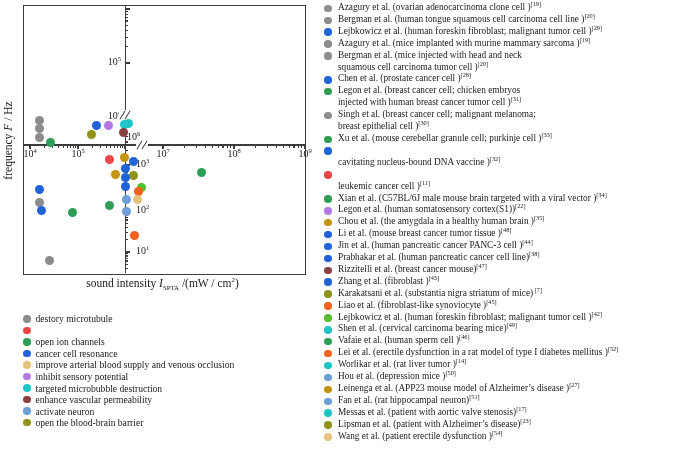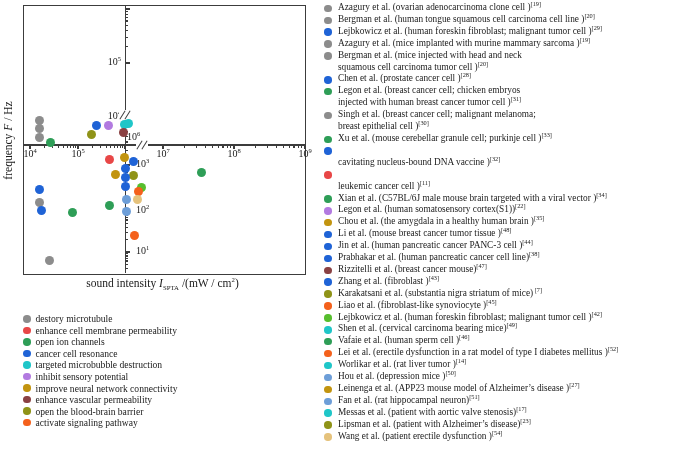--- a/index.html
+++ b/index.html
@@ -169,53 +169,52 @@
       <div class="dot" style="left: 129.5px; top: 230.5px; width: 9px; height: 9px; background: rgb(244, 97, 28);"></div>
       <div class="dot" style="left: 44.5px; top: 255.5px; width: 9px; height: 9px; background: rgb(140, 140, 140);"></div>
     </div>
   <div class="mech">
       <div class="mech-item">
         <div class="dot" style="background: rgb(140, 140, 140);"></div>
         <span>destory microtubule</span>
       </div>
       <div class="mech-item">
         <div class="dot" style="background: rgb(232, 71, 71);"></div>
-        <span>enhance cell membrane permeability</span>
       </div>
       <div class="mech-item">
         <div class="dot" style="background: rgb(46, 158, 87);"></div>
         <span>open ion channels</span>
       </div>
       <div class="mech-item">
         <div class="dot" style="background: rgb(31, 99, 214);"></div>
         <span>cancer cell resonance</span>
       </div>
       <div class="mech-item">
+        <div class="dot" style="background: rgb(229, 194, 124);"></div>
+        <span>improve arterial blood supply and venous occlusion</span>
+      </div>
+      <div class="mech-item">
+        <div class="dot" style="background: rgb(178, 122, 224);"></div>
+        <span>inhibit sensory potential</span>
+      </div>
+      <div class="mech-item">
         <div class="dot" style="background: rgb(31, 198, 200);"></div>
         <span>targeted microbubble destruction</span>
       </div>
       <div class="mech-item">
-        <div class="dot" style="background: rgb(178, 122, 224);"></div>
-        <span>inhibit sensory potential</span>
-      </div>
-      <div class="mech-item">
-        <div class="dot" style="background: rgb(194, 148, 15);"></div>
-        <span>improve neural network connectivity</span>
-      </div>
-      <div class="mech-item">
         <div class="dot" style="background: rgb(138, 65, 67);"></div>
         <span>enhance vascular permeability</span>
       </div>
       <div class="mech-item">
+        <div class="dot" style="background: rgb(109, 158, 216);"></div>
+        <span>activate neuron</span>
+      </div>
+      <div class="mech-item">
         <div class="dot" style="background: rgb(143, 147, 24);"></div>
         <span>open the blood-brain barrier</span>
-      </div>
-      <div class="mech-item">
-        <div class="dot" style="background: rgb(244, 97, 28);"></div>
-        <span>activate signaling pathway</span>
       </div>
     </div>
   <div class="refs">
       <div class="ref-item"><div class="dot" style="position: absolute; background: rgb(140, 140, 140);"></div><span>Azagury et al. (ovarian adenocarcinoma clone cell )</span><sup>[19]</sup></div>
       <div class="ref-item"><div class="dot" style="position: absolute; background: rgb(140, 140, 140);"></div><span>Bergman et al. (human tongue squamous cell carcinoma cell line )</span><sup>[20]</sup></div>
       <div class="ref-item"><div class="dot" style="position: absolute; background: rgb(31, 99, 214);"></div><span>Lejbkowicz et al. (human foreskin fibroblast; malignant tumor cell )</span><sup>[29]</sup></div>
       <div class="ref-item"><div class="dot" style="position: absolute; background: rgb(140, 140, 140);"></div><span>Azagury et al. (mice implanted with murine mammary sarcoma )</span><sup>[19]</sup></div>
       <div class="ref-item"><div class="dot" style="position: absolute; background: rgb(140, 140, 140);"></div><span>Bergman et al. (mice injected with head and neck</span><br><span>squamous cell carcinoma tumor cell )</span><sup>[20]</sup></div>
       <div class="ref-item"><div class="dot" style="position: absolute; background: rgb(31, 99, 214);"></div><span>Chen et al. (prostate cancer cell )</span><sup>[28]</sup></div>
       <div class="ref-item"><div class="dot" style="position: absolute; background: rgb(46, 158, 87);"></div><span>Legon et al. (breast cancer cell; chicken embryos</span><br><span>injected with human breast cancer tumor cell )</span><sup>[31]</sup></div>

